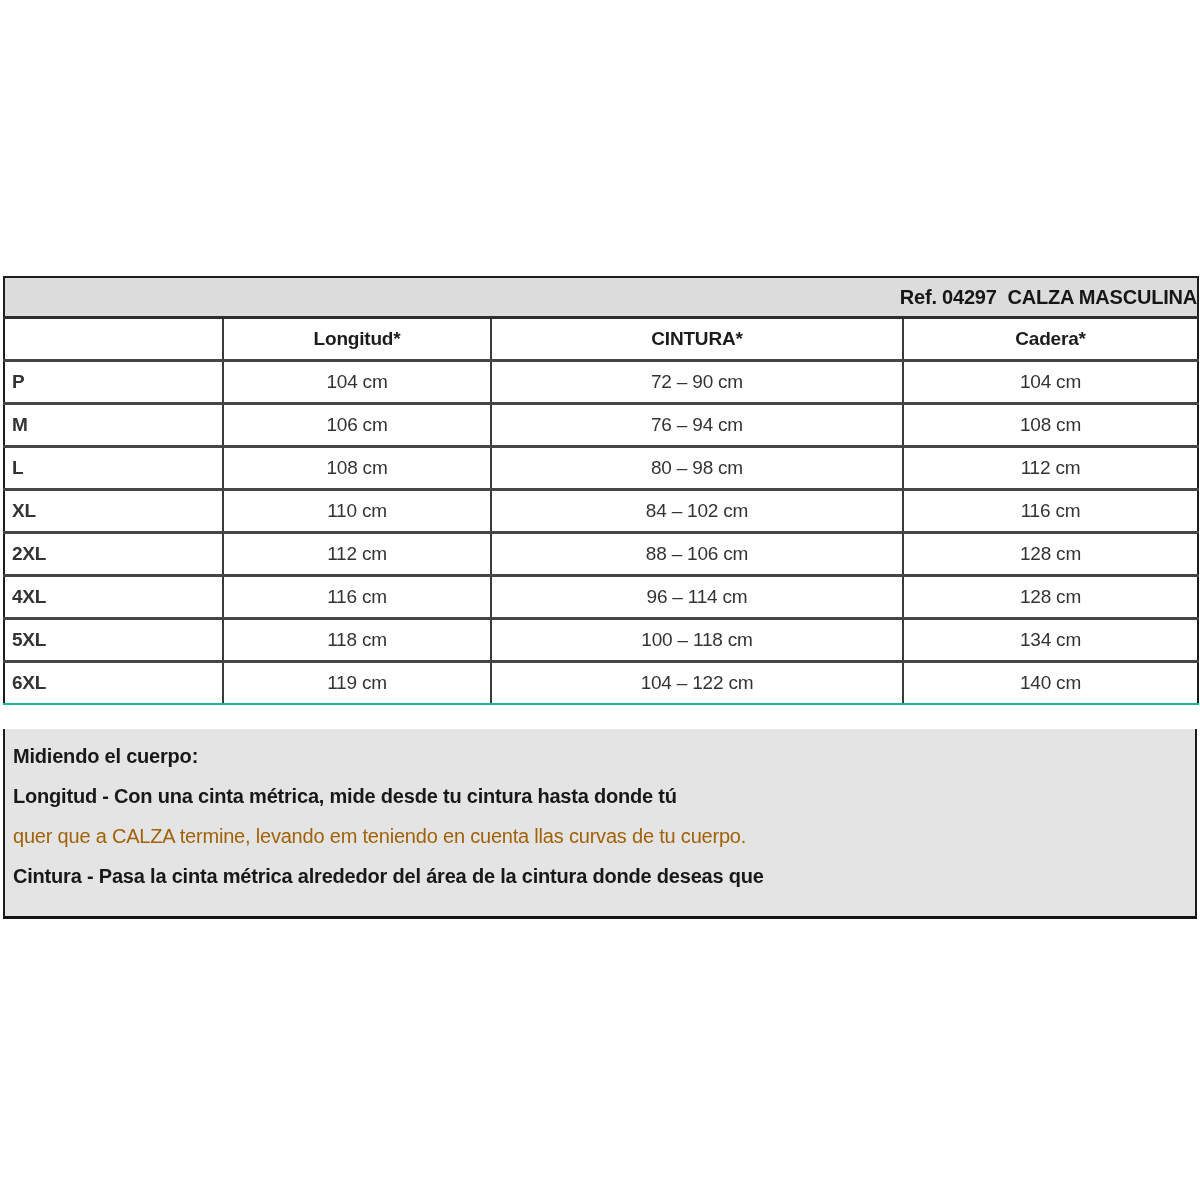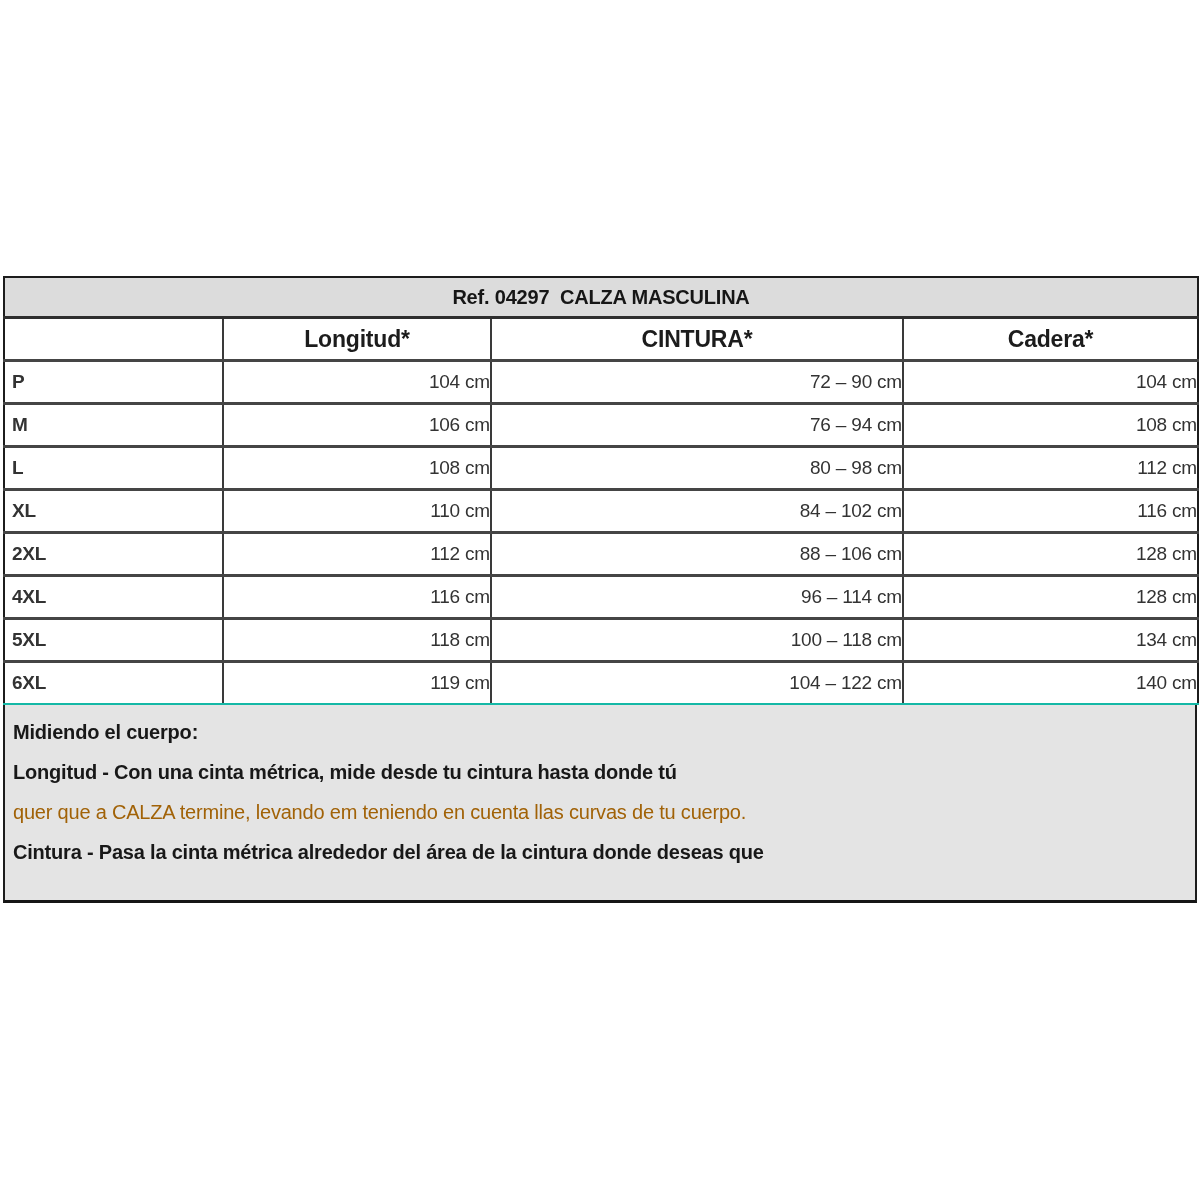--- a/index.html
+++ b/index.html
@@ -21,59 +21,60 @@
     border-collapse: collapse;
     table-layout: fixed;
     width: 1194px;
     border: 2px solid #1c1c1c;
   }
   td { padding: 0; vertical-align: middle; }
 
   .title-cell {
     background: #dcdcdc;
     height: 38px;
-    text-align: center;
+    text-align: right;
     font-weight: bold;
     font-size: 20px;
     color: #161616;
     border-bottom: 3px solid #2e2e2e;
     white-space: pre;
   }
   tr.hdr td {
     height: 40px;
     background: #ffffff;
     font-weight: bold;
-    font-size: 23px;
+    font-size: 19px;
     color: #1c1c1c;
     text-align: center;
     border-bottom: 3px solid #454545;
   }
   tr.row td {
     height: 40px;
     background: #ffffff;
     font-size: 19px;
     color: #333333;
-    text-align: right;
+    text-align: center;
     border-bottom: 3px solid #454545;
   }
   tr.row:last-child td { border-bottom: 2px solid #14b8a6; }
   .vline { border-left: 2px solid #3a3a3a; }
   .size-col {
     text-align: left !important;
     padding-left: 7px;
     font-weight: bold;
     color: #121212;
   }
   .notes {
     background: #e4e4e4;
     border-left: 2px solid #1c1c1c;
     border-right: 2px solid #1c1c1c;
     border-bottom: 3px solid #151515;
-    padding: 7px 10px 12px 8px;
+    padding: 7px 10px 4px 8px;
     min-height: 176px;
+    margin-top: 24px;
   }
   .note-line {
     font-size: 20px;
     line-height: 40px;
     color: #a16207;
     white-space: pre-wrap;
   }
   .note-line.bold {
     font-weight: bold;
     color: #181818;

